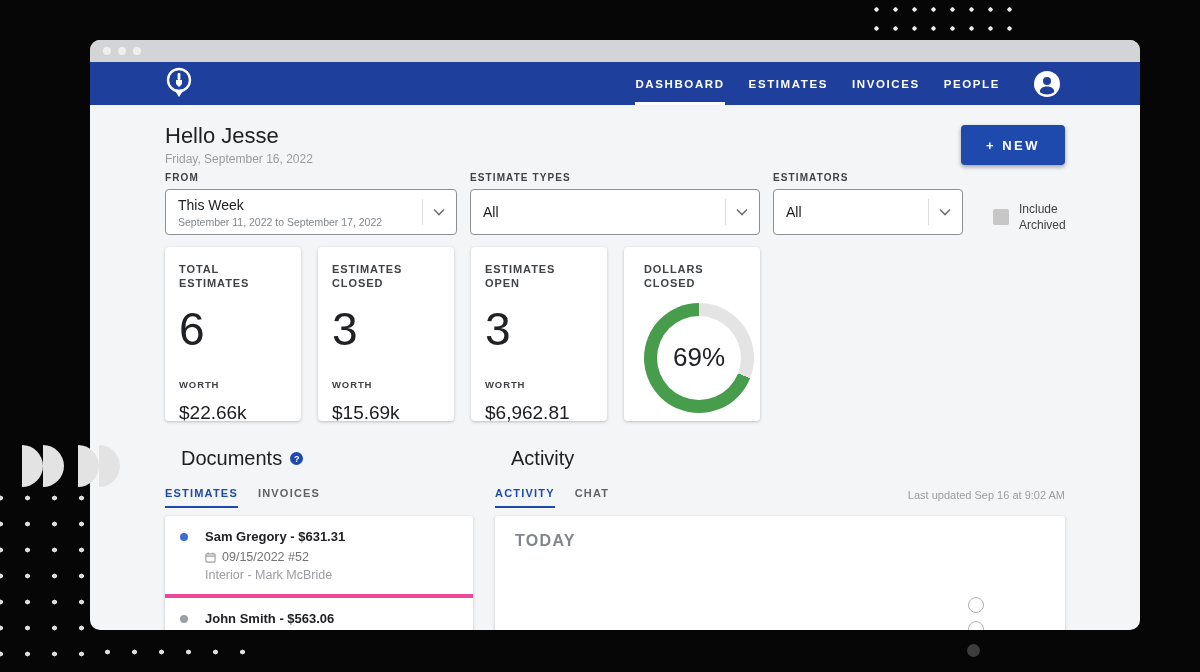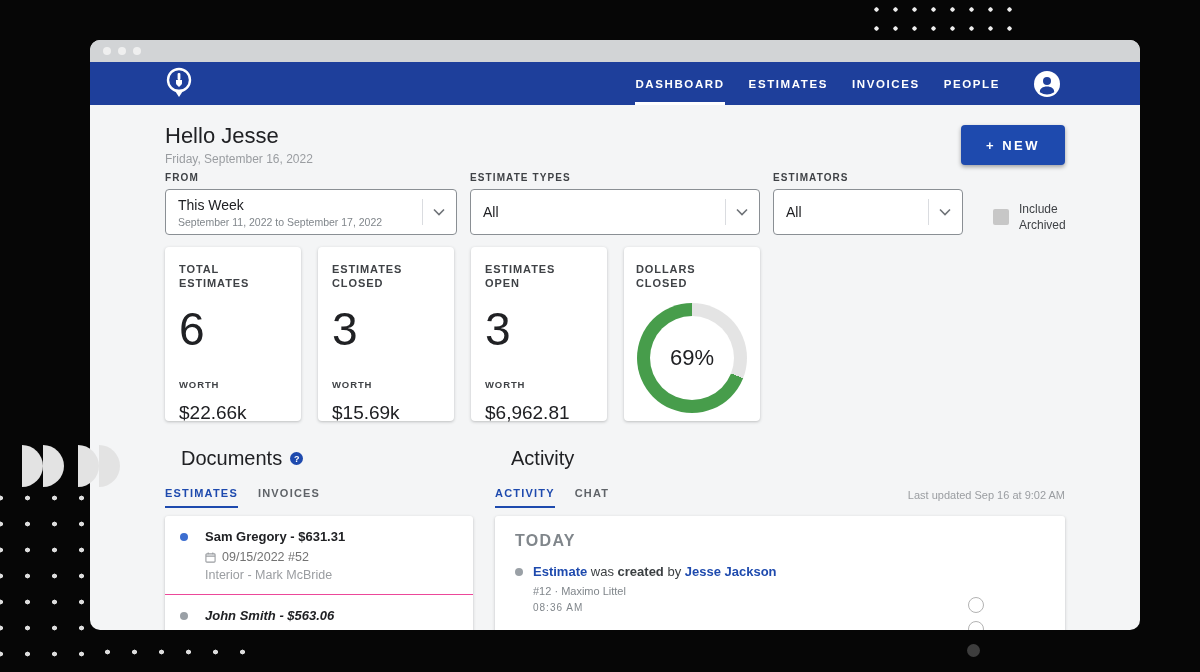--- a/index.html
+++ b/index.html
@@ -60,41 +60,41 @@
   .cards{display:flex; gap:17px; margin-top:12px;}
   .card{width:136px; height:174px; background:#fff; border-radius:4px; box-shadow:0 1px 3px rgba(60,64,67,.3);
     padding:15px 14px;}
   .card-label{font-size:11px; font-weight:bold; letter-spacing:.9px; color:#3f4246; line-height:1.3;}
   .stat-value{font-size:46px; color:#202124; margin-top:15px; line-height:1;}
   .stat-sublabel{font-size:9.5px; font-weight:bold; letter-spacing:.9px; color:#3f4246; margin-top:27px;}
   .stat-subvalue{font-size:19px; color:#202124; margin-top:12px;}
   .money .stat-value{font-size:20px; margin-top:26px;}
   .money .stat-sublabel{margin-top:35px;}
   .money .stat-subvalue{font-size:20px; margin-top:14px;}
-  .donut-card{padding:15px 12px;}
+  .donut-card{padding:15px 20px;}
   .donut{position:relative; width:110px; height:110px; border-radius:50%; margin:12px auto 0;}
   .donut::after{content:''; position:absolute; inset:13px; background:#fff; border-radius:50%; z-index:1;}
   .donut-pct{position:absolute; inset:0; display:flex; align-items:center; justify-content:center;
-    font-size:22px; color:#202124; z-index:2;}
+    font-size:26px; color:#202124; z-index:2;}
 
   
   .sections{display:flex; gap:22px; margin-top:26px;}
   .docs{width:308px;} .acts{width:570px;}
   .section-title{font-size:20px; color:#202124; display:flex; align-items:center; gap:8px; font-weight:500;margin-left:16px;}
   .help{width:13px; height:13px; border-radius:50%; background:var(--accent); color:#fff; font-size:9px;
     font-weight:bold; display:flex; align-items:center; justify-content:center; cursor:pointer;}
   .tabs{display:flex; gap:20px; margin-top:17px; align-items:flex-end;}
   .tab{font-size:11px; font-weight:bold; letter-spacing:1.2px; color:#5f6368; padding-bottom:7px;
     border-bottom:2px solid transparent; cursor:pointer;}
   .tab.active{color:var(--accent); border-bottom-color:var(--accent);}
   .last-updated{margin-left:auto; font-size:11px; color:#9a9da1; padding-bottom:7px;}
 
   .doc-card{margin-top:8px; background:#fff; border-radius:3px; box-shadow:0 1px 3px rgba(60,64,67,.3);}
   .doc-item{position:relative; padding:13px 14px 12px 40px; cursor:pointer;}
-  .doc-item + .doc-item{border-top:1px solid #ec4899;font-style:italic;}
+  .doc-item + .doc-item{border-top:4px solid #ec4899;}
   .doc-bullet{position:absolute; left:15px; top:17px; width:8px; height:8px; border-radius:50%; background:#9aa0a6;}
   .doc-bullet.blue{background:#3c6ed0;}
   .doc-title{font-size:13px; font-weight:bold; color:#202124;}
   .doc-date{display:flex; align-items:center; gap:6px; margin-top:6px; font-size:12.5px; color:#737373;}
   .doc-meta{margin-top:4px; font-size:12.5px; color:#9a9da1;}
 
   .act-card{margin-top:8px; background:#fff; border-radius:3px; box-shadow:0 1px 3px rgba(60,64,67,.3);
     padding:16px 20px; position:relative; height:160px;}
   .act-group{font-size:16px; font-weight:bold; letter-spacing:1.3px; color:#80868b;}
   .act-item{margin-top:14px; position:relative; padding-left:18px;}
@@ -272,28 +272,20 @@
           <div class="section-title">
             <span>Activity</span>
           </div>
           <div class="tabs">
             <span class="tab active">ACTIVITY</span>
             <span class="tab">CHAT</span>
             <span class="last-updated">Last updated Sep 16 at 9:02 AM</span>
           </div>
           <div class="act-card">
             <div class="act-group">TODAY</div>
-            <div class="act-item">
-              <span class="act-bullet"></span>
-              <div class="act-line">
-                <span class="lnk">Estimate</span><span> was </span><span class="bld">created</span><span> by </span><span class="lnk">Jesse Jackson</span>
-              </div>
-              <div class="act-ref">#12 · Maximo Littel</div>
-              <div class="act-time">08:36 AM</div>
-            </div>
 
             <span class="ring ring1"></span>
             <span class="ring ring2"></span>
           </div>
         </div>
 
       </div>
     </div>
   </div>
 </div>

